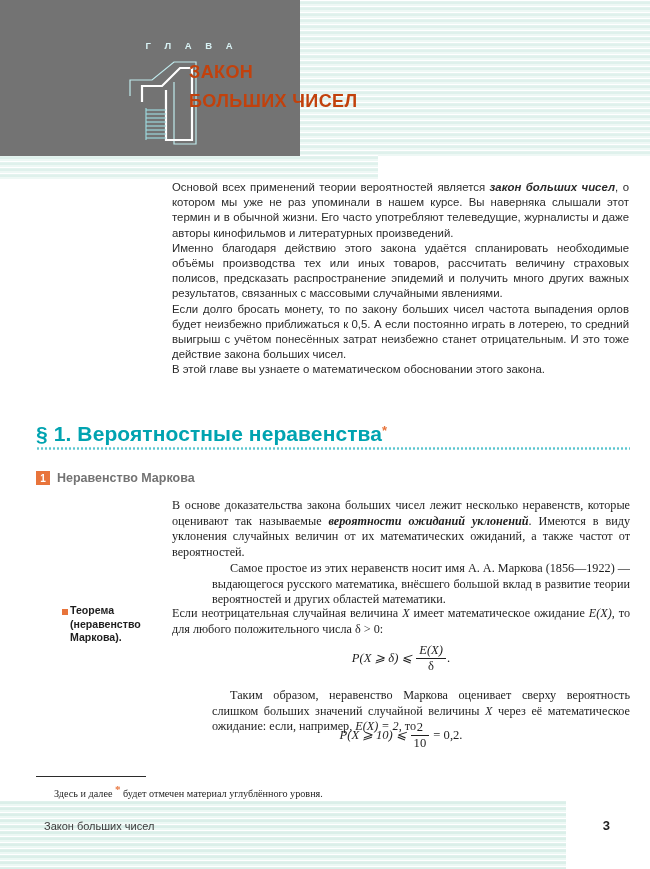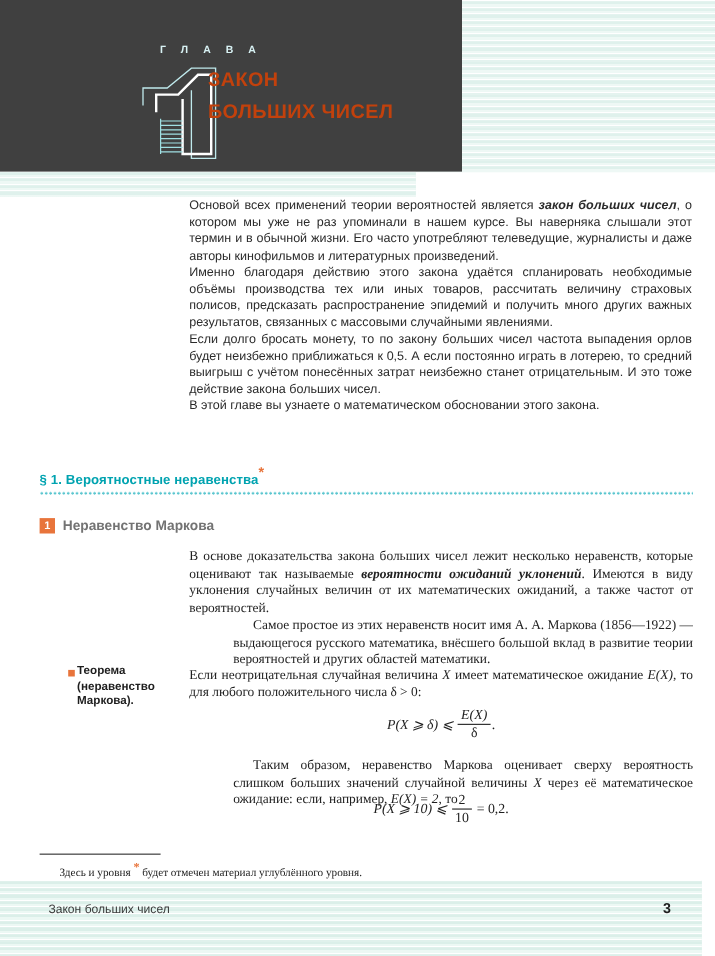--- a/index.html
+++ b/index.html
@@ -53,23 +53,23 @@
         #e4f3ef 1px,
         #e4f3ef 2px,
         #dff1ec 2px,
         #dff1ec 4px,
         #eef8f5 4px,
         #eef8f5 6px);
   }
   .teal-block {
     position: absolute;
     left: 0; top: 0;
-    width: 420px;
+    width: 300px;
     height: 156px;
-    background: #404040;
+    background: #737373;
   }
   .chapter-word {
     position: absolute;
     left: 0; top: 40px;
     width: 378px;
     text-align: center;
     color: #d8f2f4;
     font-size: 9.5px;
     font-weight: 700;
     letter-spacing: 5.5px;
@@ -111,21 +111,21 @@
   .intro b { font-weight: 700; font-style: italic; }
 
   
   .section-head {
     position: absolute;
     left: 36px; top: 422px;
     width: 594px;
   }
   .section-head .sh-text {
     color: #00a3b0;
-    font-size: 12px;
+    font-size: 21px;
     font-weight: 700;
     font-family: "Liberation Sans", sans-serif;
     letter-spacing: 0.1px;
     white-space: nowrap;
   }
   .section-head .star {
     color: #e8743b;
     font-size: 13px;
     vertical-align: super;
     font-weight: 700;
@@ -264,21 +264,21 @@
     color: #e8743b;
     font-weight: 700;
     font-size: 11px;
     vertical-align: super;
   }
 
   
   .footer {
     position: absolute;
     left: 0; top: 800px;
-    width: 638px;
+    width: 566px;
     height: 69px;
     background-color: #e4f3ef;
     background-image: repeating-linear-gradient(
         to bottom,
         #ffffff 0px,
         #ffffff 1px,
         #e0f1ec 1px,
         #e0f1ec 2px,
         #dbefe9 2px,
         #dbefe9 4px,
@@ -387,21 +387,21 @@
 <div class="body-serif" id="para-thus">
   <p class="ind"><span>Таким образом, неравенство Маркова оценивает сверху вероятность слишком больших значений случайной величины </span><span class="mi">X</span><span> через её математическое ожидание: если, например, </span><span class="mi">E(X) = 2</span><span>, то</span></p>
 </div>
 
 <div class="formula" id="formula-2">
   <span class="mi">P(X ⩾ 10) ⩽ </span><span class="frac"><span class="num">2</span><span class="den">10</span></span><span> = 0,2.</span>
 </div>
 
 <div class="footnote-rule"></div>
 <div class="footnote">
-  <span>Здесь и уровня </span><span class="star">*</span><span> будет отмечен материал углублённого уровня.</span>
+  <span>Здесь и далее </span><span class="star">*</span><span> будет отмечен материал углублённого уровня.</span>
 </div>
 
 <div class="footer">
   <div class="footer-inner">
     <span class="footer-title">Закон больших чисел</span>
     <span class="footer-page">3</span>
   </div>
 </div>
 
 </body></html>

